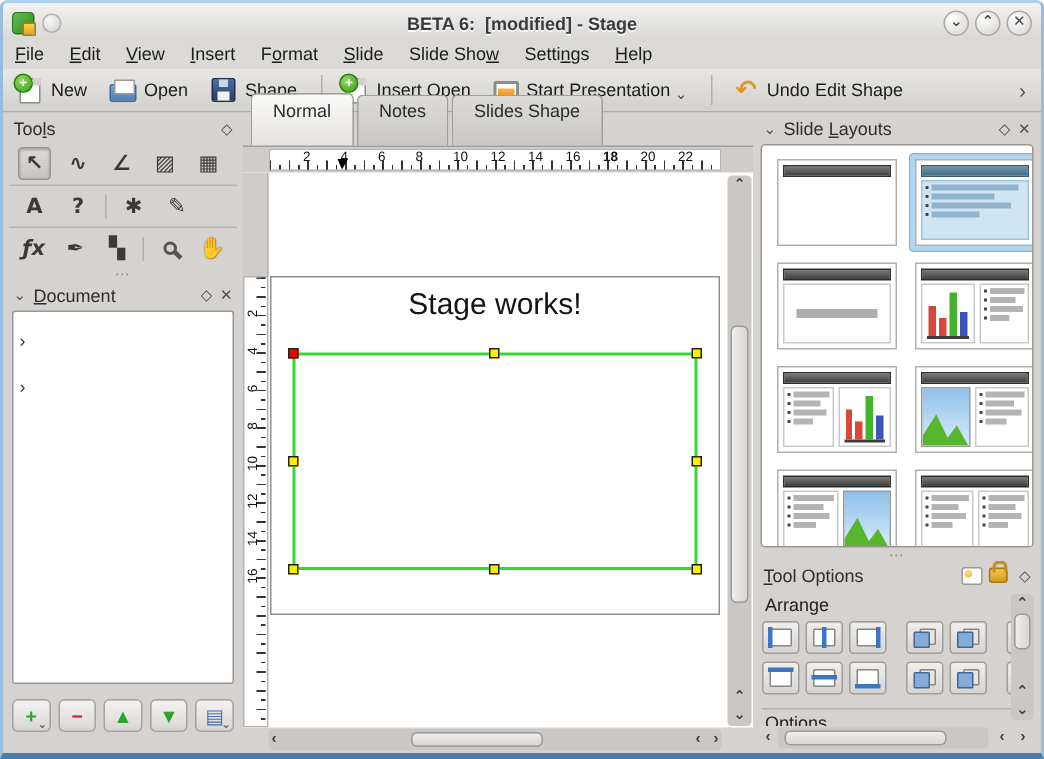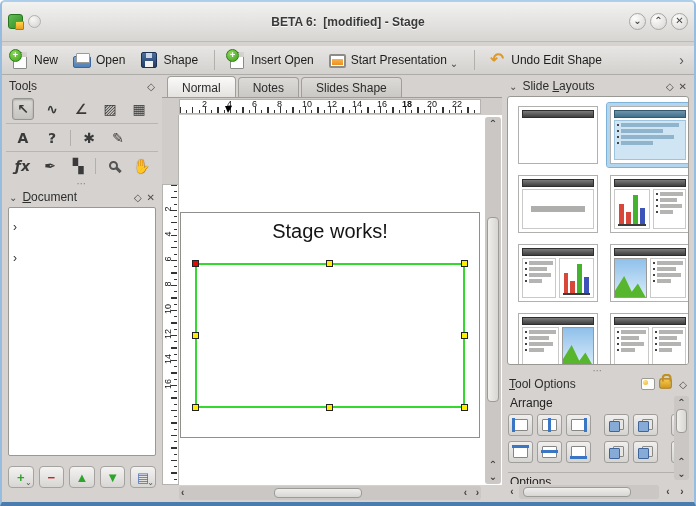--- a/index.html
+++ b/index.html
@@ -7,21 +7,21 @@
   #window{
     position:relative;width:696px;height:506px;
     border:2px solid #96bcdf;border-top:2px solid #aecfeb;border-bottom:4px solid #4a7cae;
     border-radius:5px 5px 0 0;
     background:#d5d2cf;
     font-family:"Liberation Sans","DejaVu Sans",sans-serif;
     font-size:12px;color:#1a1a1a;overflow:hidden;
   }
   u{text-decoration:underline;}
   
-  .titlebar{position:absolute;left:0;right:0;top:0;height:40px;
+  .titlebar{position:absolute;left:0;right:0;top:0;height:28px;
     background:linear-gradient(#f2f2f1,#d7d5d2);
     border-bottom:1px solid #bdbbb7;display:flex;align-items:center;padding:0 6px;gap:5px;}
   .appicon{width:15px;height:15px;border-radius:3px;background:linear-gradient(135deg,#63bd54,#2e8b22);
     border:1px solid #26741c;position:relative;flex:0 0 auto;}
   .appicon::after{content:'';position:absolute;right:-2px;bottom:-2px;width:7px;height:7px;
     background:linear-gradient(#ffd24a,#e8a11c);border:1px solid #b07b12;border-radius:1px;}
   .menucircle{width:13px;height:13px;border-radius:50%;
     background:radial-gradient(circle at 35% 30%,#f7f7f6,#d2d0cd);border:1px solid #b3b1ad;flex:0 0 auto;}
   .wtitle{position:absolute;left:0;right:0;text-align:center;font-weight:bold;color:#3a3a3a;
     white-space:pre;text-shadow:0 1px 0 #fafafa;pointer-events:none;}
@@ -109,41 +109,41 @@
   .locki{width:11px;height:9px;background:linear-gradient(#f7c84a,#d49a1e);border:1px solid #a97a10;border-radius:2px;position:relative;margin-bottom:1px;}
   .locki::before{content:'';position:absolute;top:-5px;left:1px;width:5px;height:5px;border:2px solid #c29022;border-bottom:none;border-radius:4px 4px 0 0;}
   .doc-buttons{position:absolute;left:4px;right:4px;bottom:12px;display:flex;gap:5px;}
   .doc-btn{position:relative;width:27px;height:22px;border-radius:4px;border:1px solid #a5a39f;
     background:linear-gradient(#f4f3f2,#d8d6d3);display:flex;align-items:center;justify-content:center;}
   .dbg{font-weight:bold;font-size:13px;line-height:13px;}
   .db-caret{position:absolute;right:1px;bottom:0px;font-size:8px;color:#555;}
   
   .center{position:absolute;left:160px;width:340px;top:2px;bottom:2px;}
   .tabbar{position:absolute;left:0;right:0;top:0;height:21px;border-bottom:1px solid #9f9d99;display:flex;align-items:flex-end;padding-left:5px;gap:2px;}
-  .tab{padding:3px 14px 2px;border:1px solid #a09e9a;border-bottom:none;border-radius:4px 4px 0 0;
+  .tab{padding:3px 14px 16px;border:1px solid #a09e9a;border-bottom:none;border-radius:4px 4px 0 0;
     background:linear-gradient(#dddbd8,#cac8c4);color:#2b2b2b;}
   .tab.active{background:linear-gradient(#fafaf9,#e4e2df);padding-top:4px;}
   .ruler-row{position:absolute;left:0;right:0;top:21px;height:17px;background:#cfccc9;}
   .hruler-active{position:absolute;left:17px;width:302px;top:1px;bottom:1px;background:#fff;border:1px solid #b5b3af;}
   .hnum{position:absolute;top:0px;font-size:9px;color:#111;transform:translateX(-3px);}
   .hticks-minor{position:absolute;left:18px;width:300px;bottom:2px;height:3px;
     background:repeating-linear-gradient(to right,#333 0 1px,transparent 1px 6.25px);}
   .hticks-major{position:absolute;left:18px;width:300px;bottom:2px;height:6px;
     background:repeating-linear-gradient(to right,#333 0 1px,transparent 1px 12.5px);}
   .ruler-marker{position:absolute;left:63px;bottom:2px;width:0;height:0;
     border-left:3px solid transparent;border-right:4px solid transparent;border-top:7px solid #000;}
   .canvas{position:absolute;left:0;right:0;top:38px;bottom:15px;background:#fff;overflow:hidden;}
   .vruler-gap{position:absolute;left:0;top:0;width:17px;height:69px;background:#cfccc9;border-right:1px solid #b5b3af;}
   .vruler{position:absolute;left:0;top:69px;bottom:0;width:17px;background:#fff;border:1px solid #b5b3af;}
   .vnum{position:absolute;left:1px;width:10px;text-align:center;font-size:9px;color:#111;transform:rotate(-90deg);}
   .vticks-minor{position:absolute;right:1px;width:3px;top:0;bottom:0;
     background:repeating-linear-gradient(to bottom,#333 0 1px,transparent 1px 6.25px);}
   .vticks-major{position:absolute;right:1px;width:6px;top:0;bottom:0;
     background:repeating-linear-gradient(to bottom,#333 0 1px,transparent 1px 12.5px);}
-  .page{position:absolute;left:18px;top:69px;width:300px;height:226px;background:#fff;border:1px solid #8f8f8b;margin-top:28px;}
+  .page{position:absolute;left:18px;top:69px;width:300px;height:226px;background:#fff;border:1px solid #8f8f8b;}
   .slide-title{position:absolute;left:0;right:0;top:7px;text-align:center;font-size:20px;color:#141414;}
   .shape{position:absolute;left:14px;top:50px;width:270px;height:145px;border:2px solid #35d82e;}
   .hnd{position:absolute;width:7px;height:7px;background:#ffee00;border:1px solid #222;}
   .hnd.start{background:#e30b00;}
   .h-tl{left:-5px;top:-5px;} .h-tm{left:calc(50% - 4px);top:-5px;} .h-tr{right:-5px;top:-5px;}
   .h-ml{left:-5px;top:calc(50% - 4px);} .h-mr{right:-5px;top:calc(50% - 4px);}
   .h-bl{left:-5px;bottom:-5px;} .h-bm{left:calc(50% - 4px);bottom:-5px;} .h-br{right:-5px;bottom:-5px;}
   
   .sb-arrow{color:#3f3f3d;font-size:10px;font-weight:bold;text-align:center;line-height:12px;}
   .vscroll{position:absolute;right:1px;top:40px;bottom:16px;width:16px;background:#cac7c4;border-radius:3px;padding:1px;}
@@ -233,20 +233,31 @@
     <span class="appicon"></span>
     <span class="menucircle"></span>
     <span class="wtitle">BETA 6:  [modified] - Stage</span>
     <span class="wcontrols wcontrols">
         <span class="winbtn">⌄</span>
         <span class="winbtn">⌃</span>
         <span class="winbtn">✕</span>
       </span>
   </div>
 
+  <div class="menubar">
+      <span class="menu-item"><u>F</u>ile</span>
+      <span class="menu-item"><u>E</u>dit</span>
+      <span class="menu-item"><u>V</u>iew</span>
+      <span class="menu-item"><u>I</u>nsert</span>
+      <span class="menu-item">F<u>o</u>rmat</span>
+      <span class="menu-item"><u>S</u>lide</span>
+      <span class="menu-item">Slide Sho<u>w</u></span>
+      <span class="menu-item">Setti<u>n</u>gs</span>
+      <span class="menu-item"><u>H</u>elp</span>
+    </div>
 
   <div class="toolbar">
     <span style="display:flex;align-items:center;gap:6px;">
         <span class="tb-btn">
           <span class="tbi page-plus-icon"></span>
           <span class="tb-label">New</span>
         </span>
         <span class="tb-btn">
           <span class="tbi folder-open-icon"></span>
           <span class="tb-label">Open</span>

